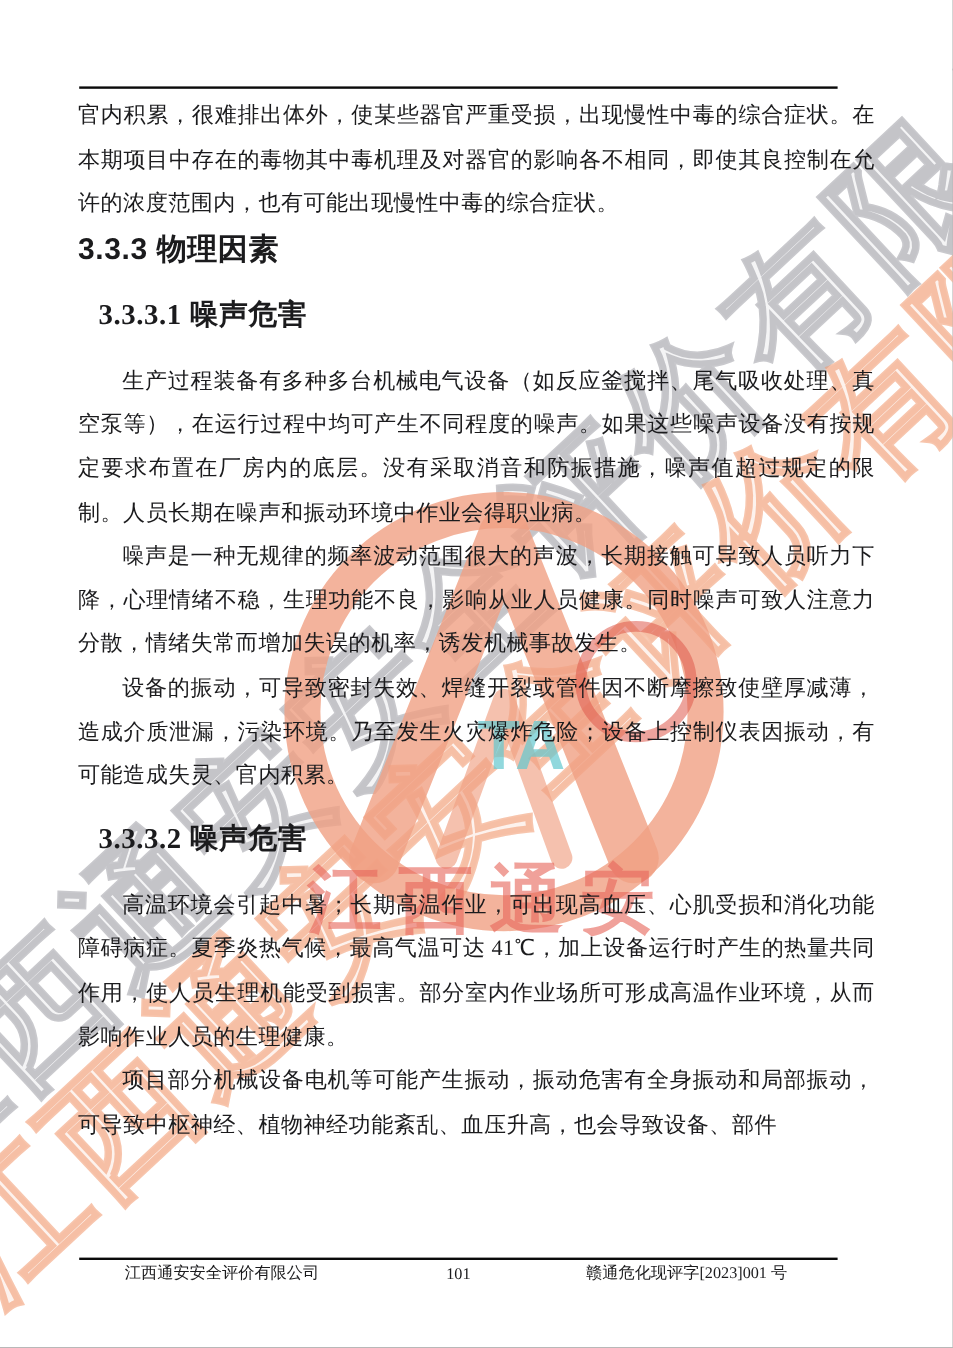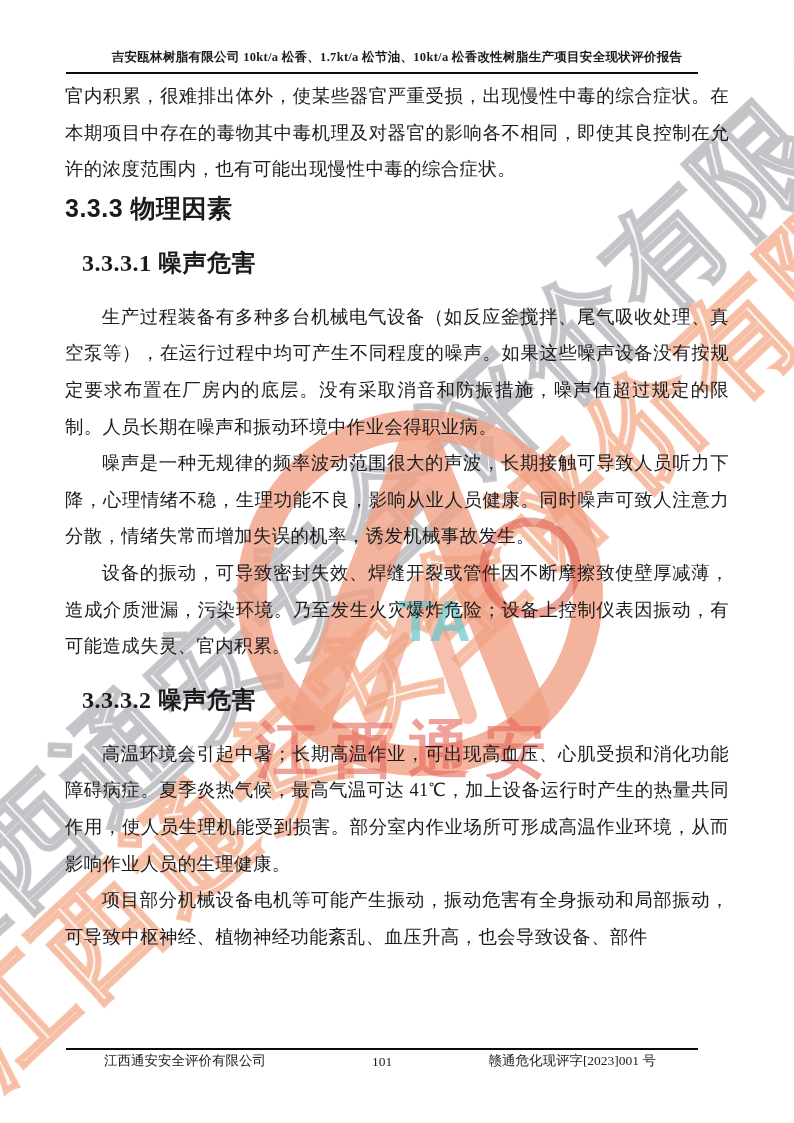--- a/index.html
+++ b/index.html
@@ -86,21 +86,20 @@
   <svg class="wm-emblem" viewBox="0 0 400 400">
     <circle cx="200" cy="200" r="168" fill="none" stroke="rgba(240,160,131,0.80)" stroke-width="30"></circle>
     <path d="M92 322 L200 52 L308 322" fill="none" stroke="rgba(240,160,131,0.80)" stroke-width="42" stroke-linecap="round" stroke-linejoin="round"></path>
     <path d="M152 322 L200 190 L248 322" fill="none" stroke="rgba(240,160,131,0.65)" stroke-width="18" stroke-linecap="round" stroke-linejoin="round"></path>
     <circle cx="310" cy="175" r="46" fill="none" stroke="rgba(222,90,76,0.55)" stroke-width="9"></circle>
     <text x="178" y="248" font-family="Liberation Sans, sans-serif" font-size="58" font-weight="bold" fill="rgba(99,200,207,0.70)">TA</text>
   </svg>
 
   <div class="wm wm-red-text">江西通安</div>
 
-  <div class="header-title">吉安瓯林树脂有限公司 10kt/a 松香、1.7kt/a 松节油、10kt/a 松香改性树脂生产项目安全现状评价报告</div>
   <div class="header-rule"></div>
 
   <main class="content">
     <p class="para no-indent">官内积累，很难排出体外，使某些器官严重受损，出现慢性中毒的综合症状。在本期项目中存在的毒物其中毒机理及对器官的影响各不相同，即使其良控制在允许的浓度范围内，也有可能出现慢性中毒的综合症状。</p>
     <h2 class="h-l1">3.3.3 物理因素</h2>
     <h3 class="h-l2">3.3.3.1 噪声危害</h3>
     <p class="para">生产过程装备有多种多台机械电气设备（如反应釜搅拌、尾气吸收处理、真空泵等），在运行过程中均可产生不同程度的噪声。如果这些噪声设备没有按规定要求布置在厂房内的底层。没有采取消音和防振措施，噪声值超过规定的限制。人员长期在噪声和振动环境中作业会得职业病。</p>
     <p class="para">噪声是一种无规律的频率波动范围很大的声波，长期接触可导致人员听力下降，心理情绪不稳，生理功能不良，影响从业人员健康。同时噪声可致人注意力分散，情绪失常而增加失误的机率，诱发机械事故发生。</p>
     <p class="para">设备的振动，可导致密封失效、焊缝开裂或管件因不断摩擦致使壁厚减薄，造成介质泄漏，污染环境。乃至发生火灾爆炸危险；设备上控制仪表因振动，有可能造成失灵、官内积累。</p>
     <h3 class="h-l2">3.3.3.2 噪声危害</h3>

